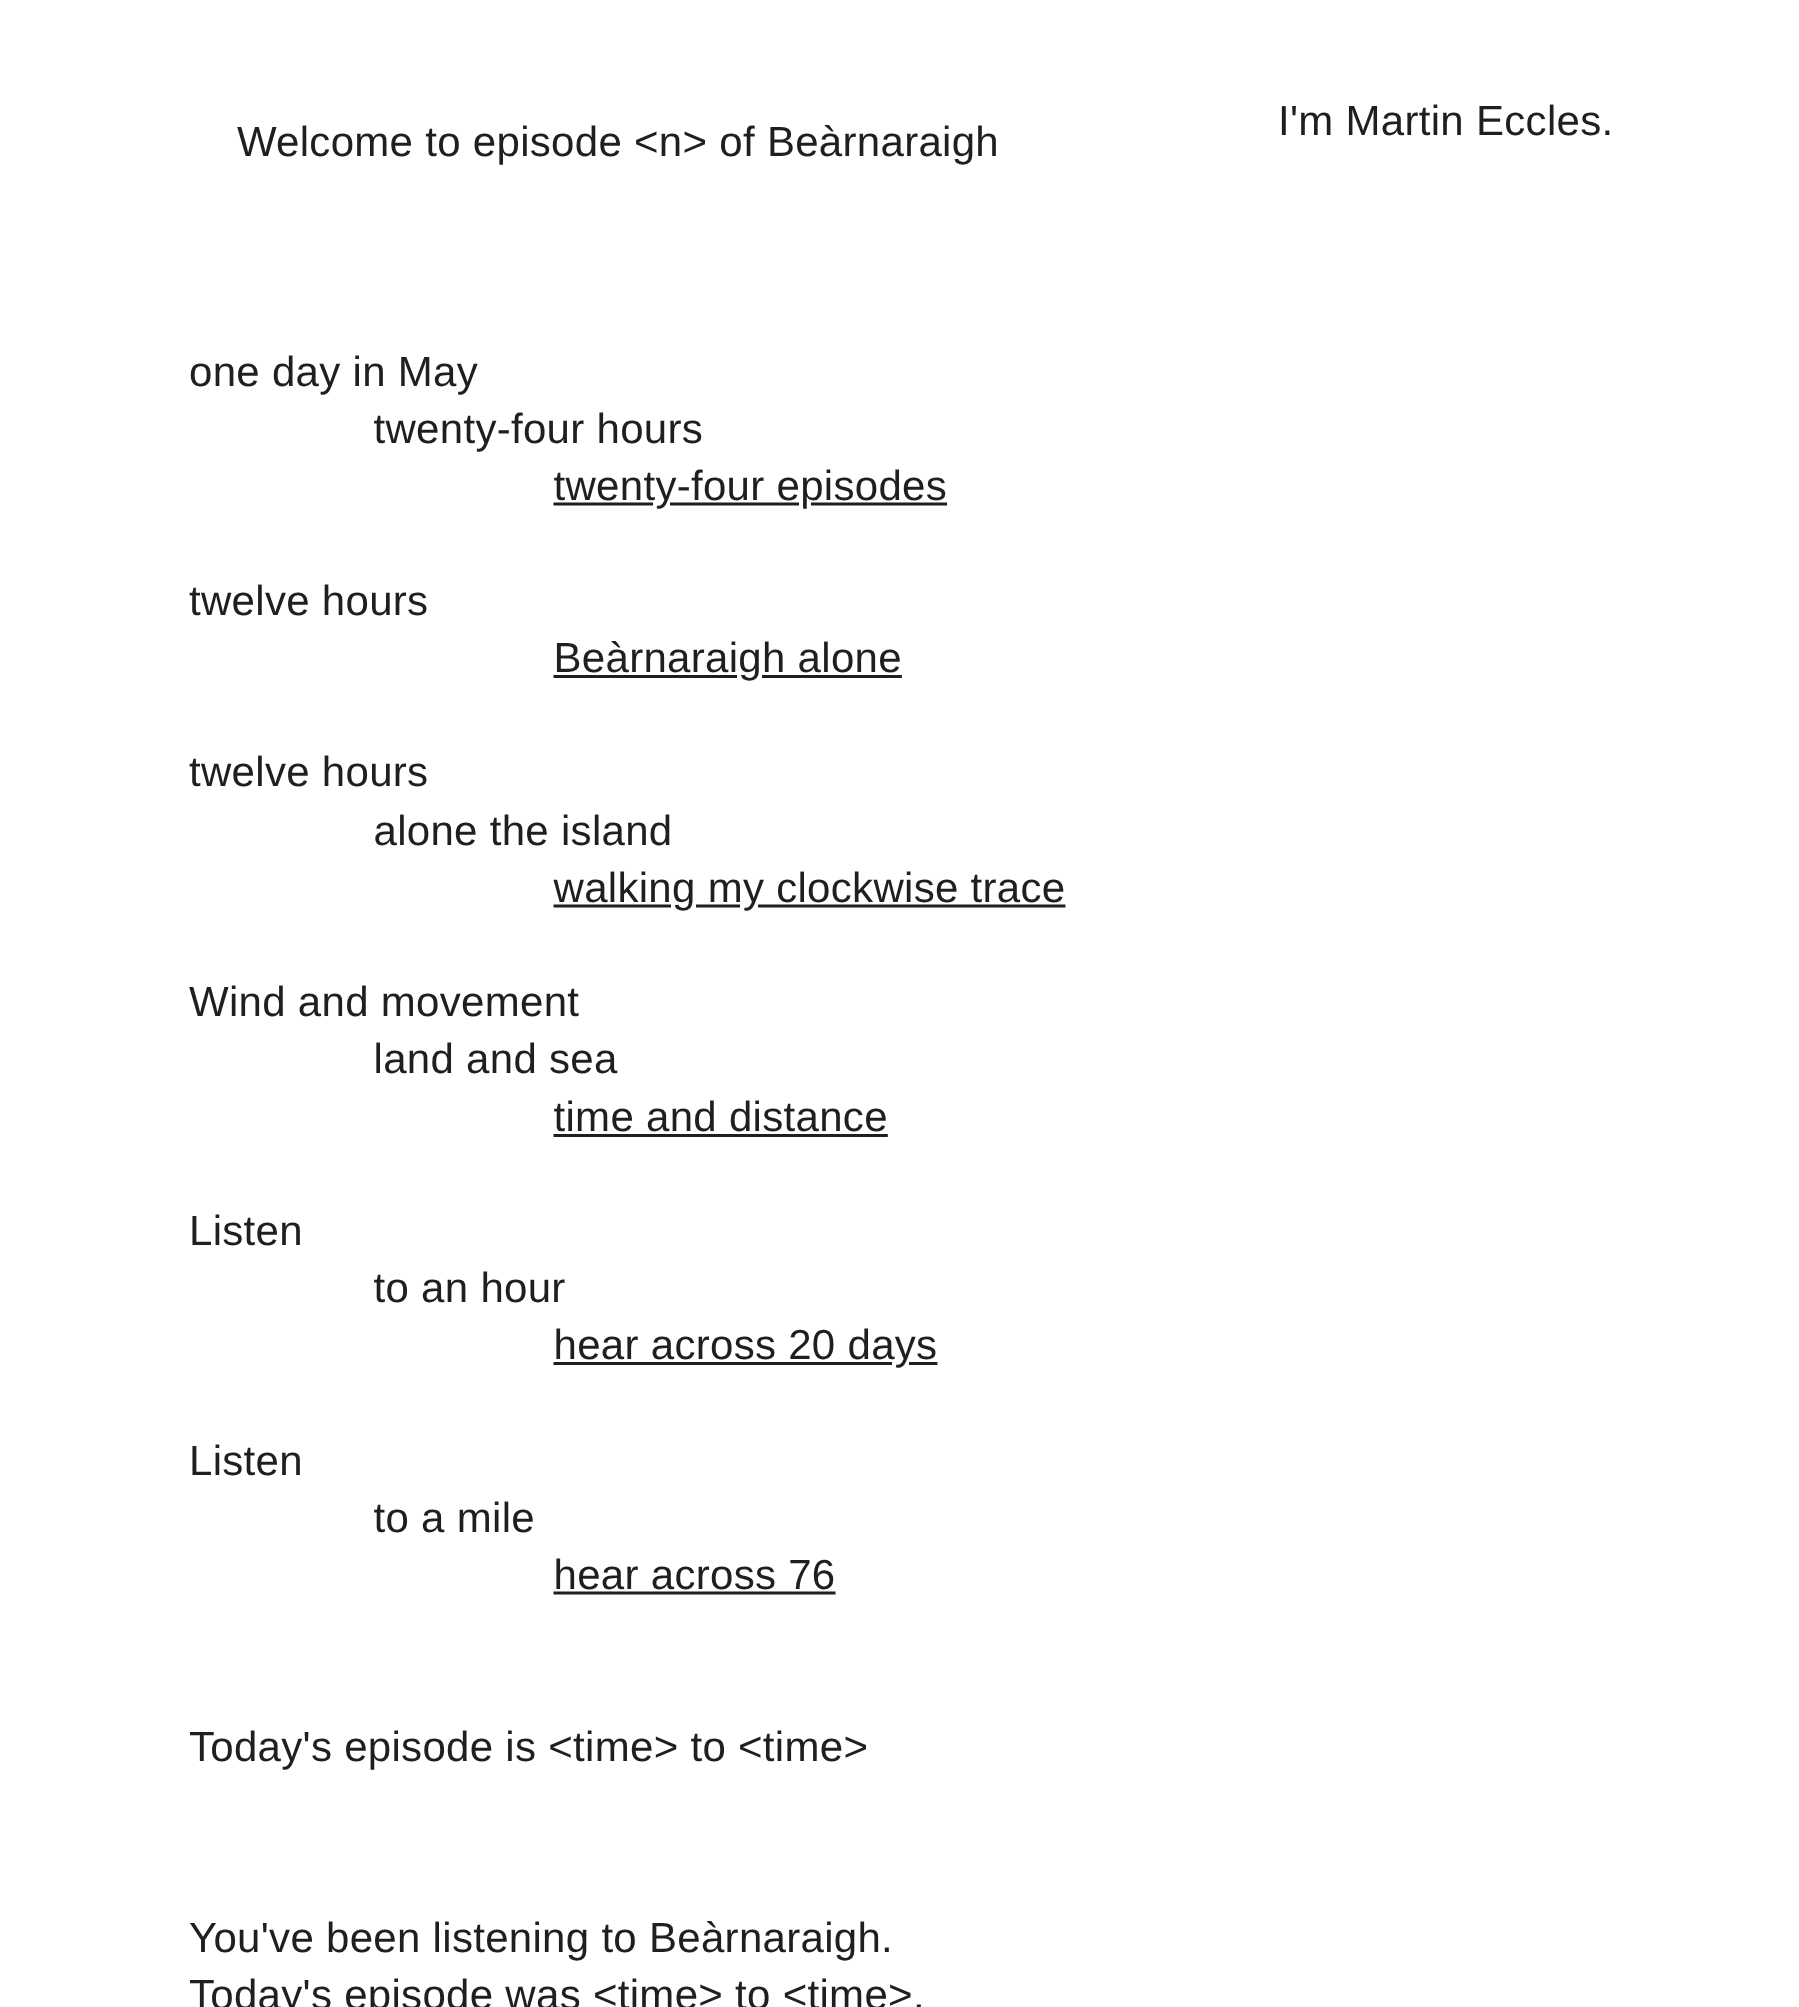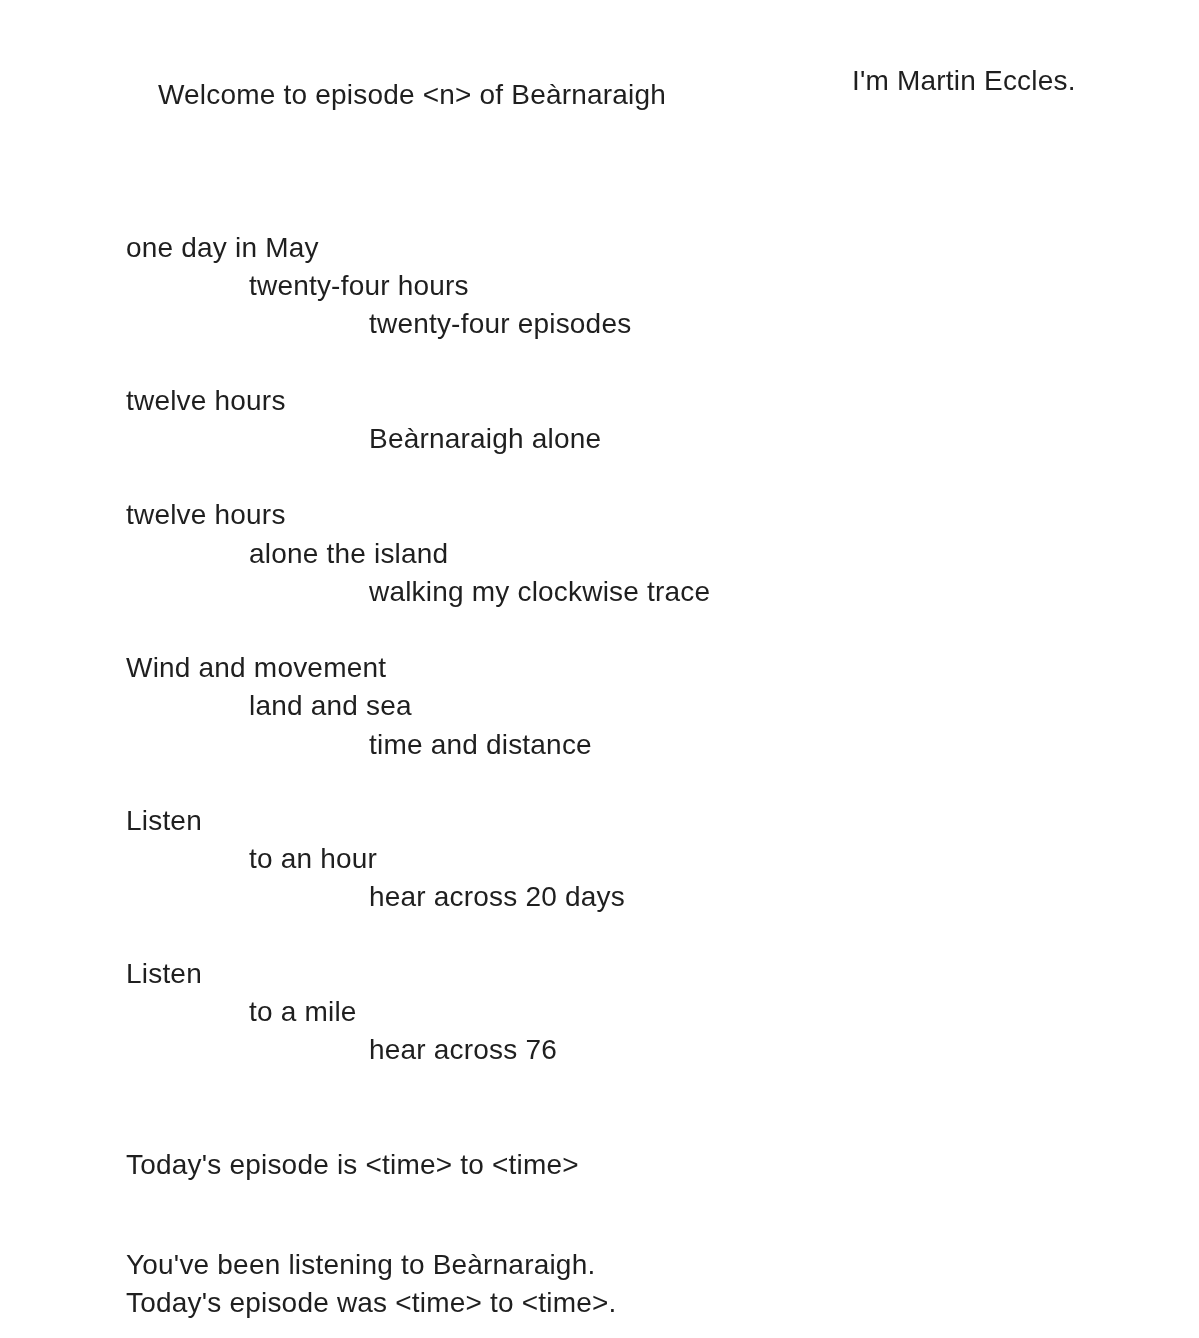--- a/index.html
+++ b/index.html
@@ -33,24 +33,24 @@
     margin-bottom: 38.2px;
   }
   .host {
     position: absolute;
     left: 726px;
     top: 0;
     margin-top: 24px;
   }
   .stanza { margin-bottom: 38.2px; }
   .indent-1 { padding-left: 123px; }
-  .indent-2 { padding-left: 243px; }
+  .indent-2 { padding-left: 243px; text-decoration: underline; }
   .episode-line {
     margin-top: 38.2px;
-    margin-bottom: 62px;
+    margin-bottom: 89px;
   }
 </style>
 </head>
 <body>
 
 <div class="page">
 
   <div class="line header-line">
     <span>Welcome to episode &lt;n&gt; of Beàrnaraigh</span>
     <span class="host">I'm Martin Eccles.</span>

